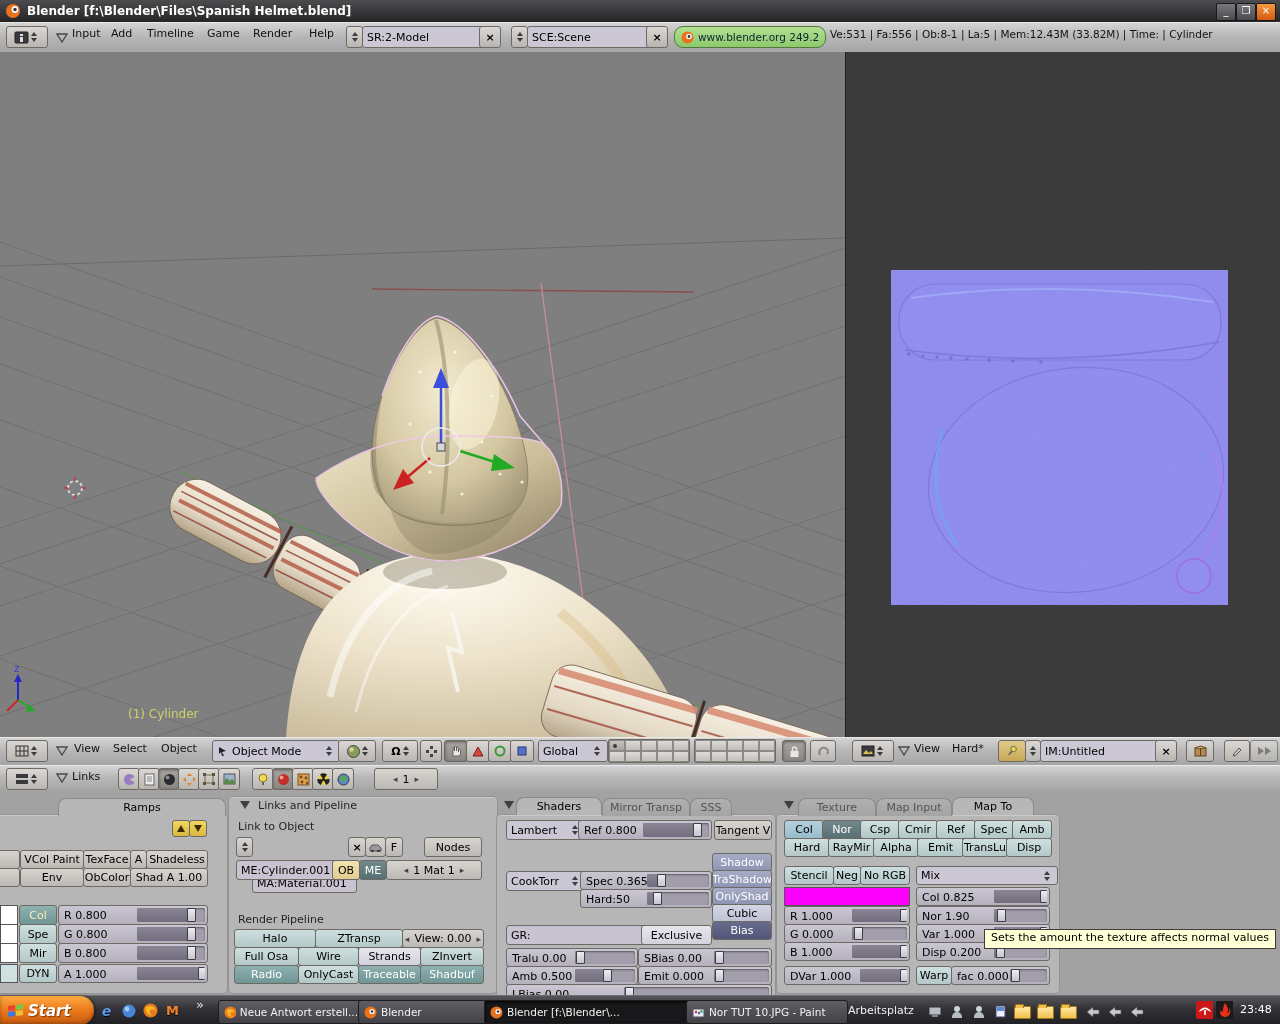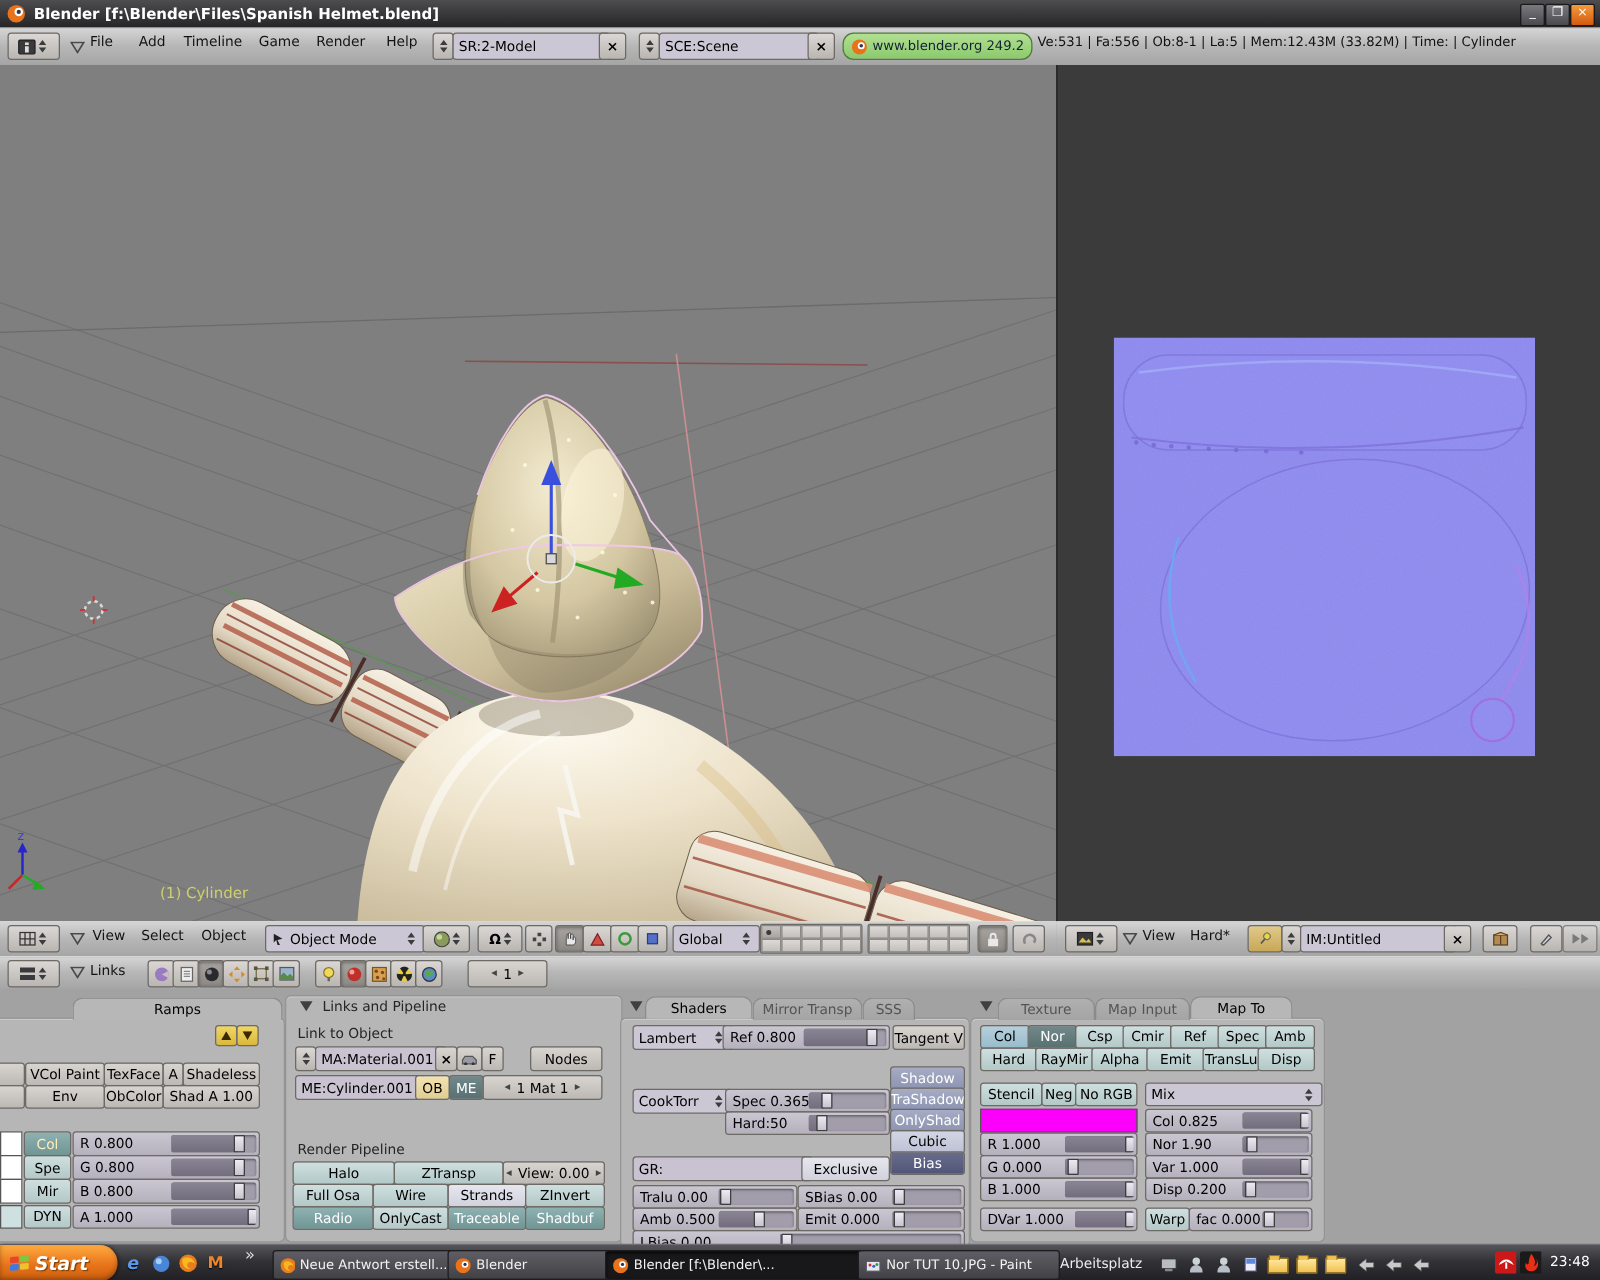--- a/index.html
+++ b/index.html
@@ -116,21 +116,21 @@
         <rect x="6" y="6" width="3" height="5" fill="#ddd"></rect>
     </svg>
     <span class="ud">
         <i class="u"></i>
         <i class="d"></i>
       </span>
   </div>
   <svg class="abs" style="left:56px;top:33px;z-index:2" width="12" height="10">
     <path d="M1 1 L11 1 L6 9 Z" fill="none" stroke="#4a4a4a" stroke-width="1.3"></path>
   </svg>
-  <span class="ml" style="left:72px;top:27px;z-index:2">File</span>
+  <span class="ml" style="left:72px;top:27px;z-index:2">Input</span>
   <span class="ml" style="left:111px;top:27px;z-index:2">Add</span>
   <span class="ml" style="left:147px;top:27px;z-index:2">Timeline</span>
   <span class="ml" style="left:207px;top:27px;z-index:2">Game</span>
   <span class="ml" style="left:253px;top:27px;z-index:2">Render</span>
   <span class="ml" style="left:309px;top:27px;z-index:2">Help</span>
   <div class="ib" style="left:346px;top:26px;width:15px;height:20px;z-index:2">
       <span class="ud" style="margin:0">
         <i class="u"></i>
         <i class="d"></i>
       </span>
@@ -687,21 +687,21 @@
   <div class="panel" style="left:228px;top:796px;width:268px;height:196px"></div>
   <div class="tri" style="left:240px;top:801px"></div>
   <span class="ptxt" style="left:258px;top:799px">Links and Pipeline</span>
   <span class="ptxt" style="left:238px;top:820px">Link to Object</span>
   <div class="ib" style="left:236px;top:837px;width:15px;height:18px">
       <span class="ud" style="margin:0">
         <i class="u"></i>
         <i class="d"></i>
       </span>
     </div>
-  <div class="fld" style="left:252px;top:837px;width:95px;height:18px">
+  <div class="fld" style="left:252px;top:873px;width:95px;height:18px">
       <span>MA:Material.001</span>
     </div>
   <div class="b" style="left:348px;top:837px;width:16px;height:18px;font-weight:bold">×</div>
   <div class="b" style="left:365px;top:837px;width:19px;height:18px">
     <svg width="13" height="9">
         <path d="M1 8 V5 L3 2 H9 L12 5 V8 Z" fill="#9a9aa4" stroke="#555"></path>
         <circle cx="3.5" cy="8" r="1.3" fill="#333"></circle>
         <circle cx="9.5" cy="8" r="1.3" fill="#333"></circle>
       </svg>
   </div>
@@ -915,20 +915,21 @@
   </div>
   <div class="b cy" style="left:916px;top:966px;width:34px;height:17px">Warp</div>
   <div class="sl" style="left:951px;top:966px;width:97px;height:17px">
     <span class="lab">fac 0.000</span>
     <span class="tr" style="width:38%">
         <i class="fl" style="width:4%"></i>
         <i class="kn" style="left:2%"></i>
       </span>
   </div>
 
+  <div class="tooltip" style="left:984px;top:929px;height:16px"><span>Sets the amount the texture affects normal values</span></div>
 
   <div class="taskbar">
     <div class="start">
       <span class="flag">
         <i style="background:#e8452c"></i>
           <i style="background:#7cc842"></i>
           <i style="background:#3a7ae8"></i>
           <i style="background:#f0c030"></i>
       </span>
       <span class="st">Start</span>

